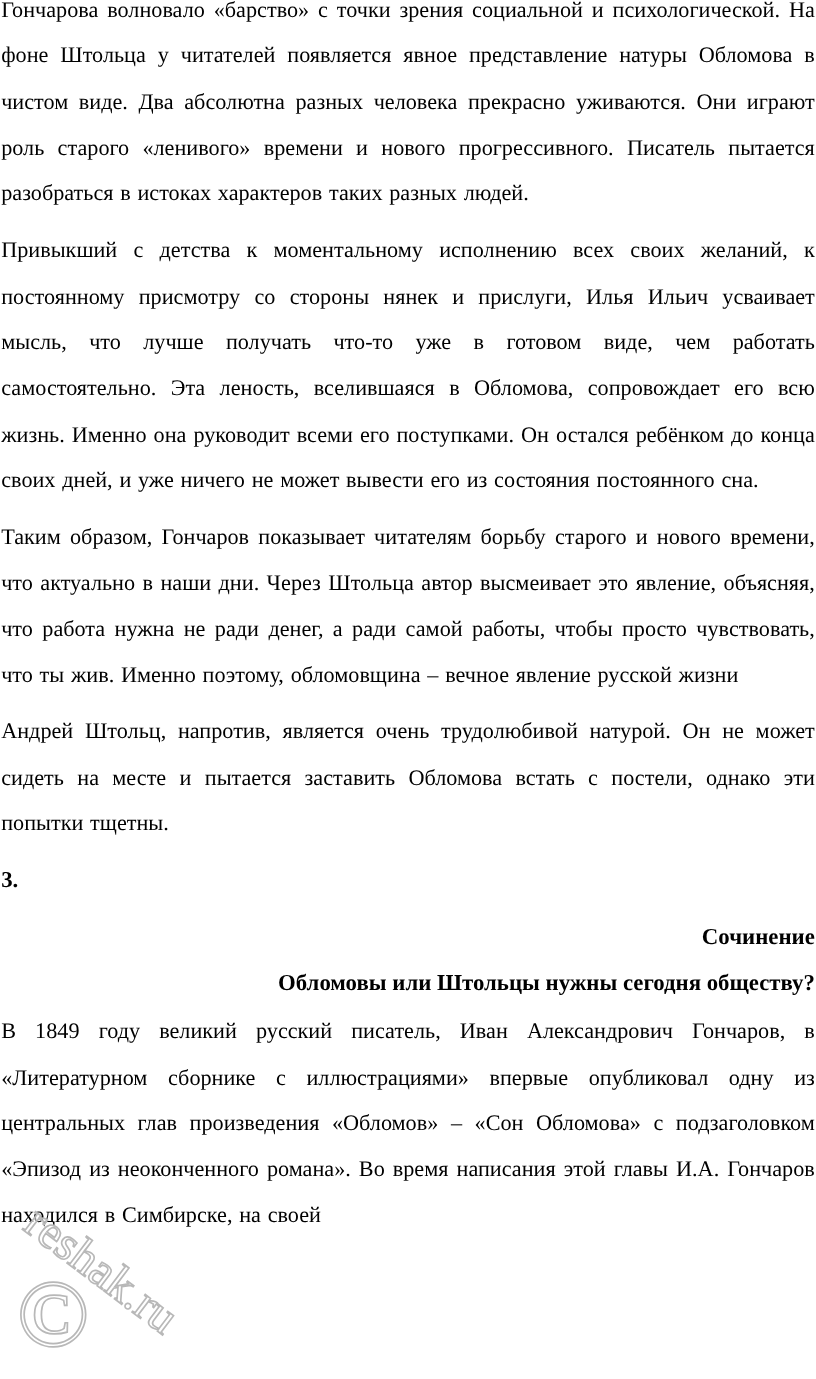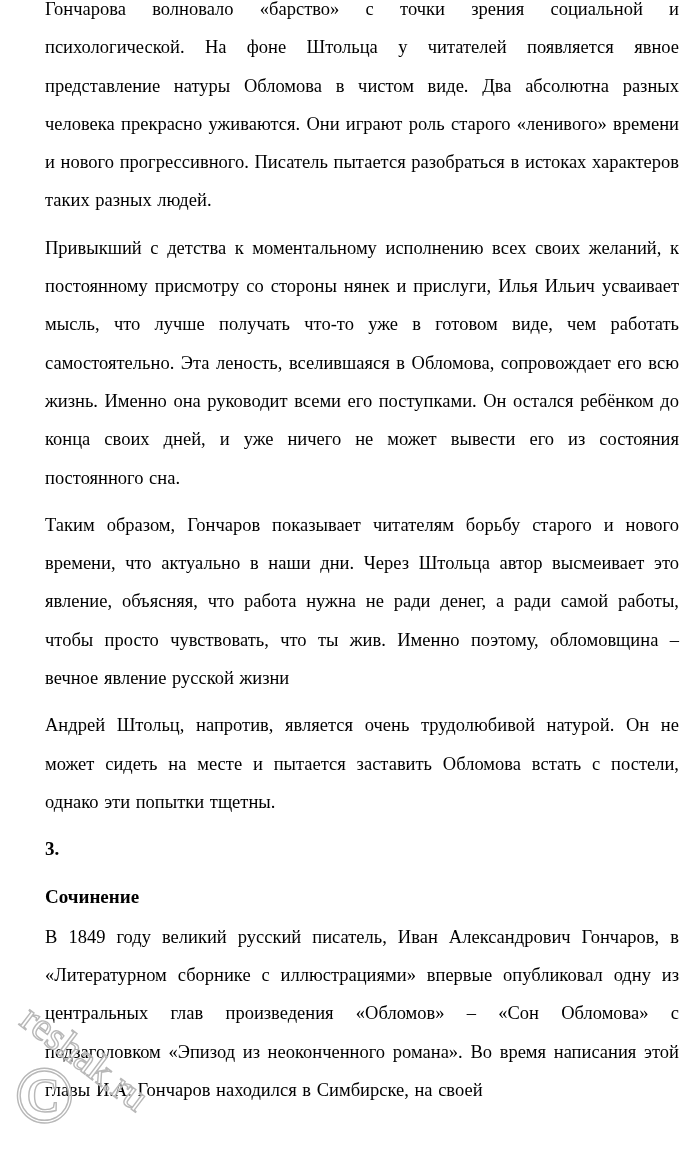--- a/index.html
+++ b/index.html
@@ -14,21 +14,20 @@
   }
   .page {
     position: relative;
     width: 680px;
     height: 1149px;
     overflow: hidden;
     background: #ffffff;
     color: #000000;
     font-family: "Liberation Serif", "DejaVu Serif", serif;
     box-sizing: border-box;
-    padding-left: 44px;
   }
   .content {
     margin-top: -10px;
     padding: 0 1px;
   }
   p.body-text {
     font-size: 18.5px;
     line-height: 38.3px;
     text-align: justify;
     margin: 0 0 9px 0;
@@ -38,21 +37,21 @@
     font-size: 19px;
     line-height: 38.3px;
     font-weight: bold;
     text-align: left;
     margin: 0 0 9px 0;
   }
   .essay-heading {
     font-size: 19px;
     line-height: 38.3px;
     font-weight: bold;
-    text-align: left;
+    text-align: right;
     margin: 0 0 2px 0;
   }
   .watermark {
     position: absolute;
     left: 0;
     top: 988px;
     pointer-events: none;
   }
   .watermark text {
     font-family: "Liberation Serif", "DejaVu Serif", serif;
@@ -69,20 +68,21 @@
     <p class="body-text">Привыкший с детства к моментальному исполнению всех своих желаний, к постоянному присмотру со стороны нянек и прислуги, Илья Ильич усваивает мысль, что лучше получать что-то уже в готовом виде, чем работать самостоятельно. Эта леность, вселившаяся в Обломова, сопровождает его всю жизнь. Именно она руководит всеми его поступками. Он остался ребёнком до конца своих дней, и уже ничего не может вывести его из состояния постоянного сна.</p>
 
     <p class="body-text">Таким образом, Гончаров показывает читателям борьбу старого и нового времени, что актуально в наши дни. Через Штольца автор высмеивает это явление, объясняя, что работа нужна не ради денег, а ради самой работы, чтобы просто чувствовать, что ты жив. Именно поэтому, обломовщина – вечное явление русской жизни</p>
 
     <p class="body-text">Андрей Штольц, напротив, является очень трудолюбивой натурой. Он не может сидеть на месте и пытается заставить Обломова встать с постели, однако эти попытки тщетны.</p>
 
     <p class="section-number">3.</p>
 
     <div class="essay-heading">
       <div>Сочинение</div>
+      <div>Обломовы или Штольцы нужны сегодня обществу?</div>
     </div>
 
     <p class="body-text">В 1849 году великий русский писатель, Иван Александрович Гончаров, в «Литературном сборнике с иллюстрациями» впервые опубликовал одну из центральных глав произведения «Обломов» – «Сон Обломова» с подзаголовком «Эпизод из неоконченного романа». Во время написания этой главы И.А. Гончаров находился в Симбирске, на своей</p>
 
   </div>
 
   <svg class="watermark" width="210" height="161" viewBox="0 0 210 161" aria-hidden="true">
     <text x="18" y="36" transform="rotate(37 18 36)" font-size="40" fill="#ffffff" fill-opacity="0.55" stroke="#b8b8b8" stroke-width="1.4">reshak.ru</text>
     <text x="14" y="134" font-size="80" fill="#ffffff" fill-opacity="0.55" stroke="#b8b8b8" stroke-width="1.4">©</text>
   </svg>

